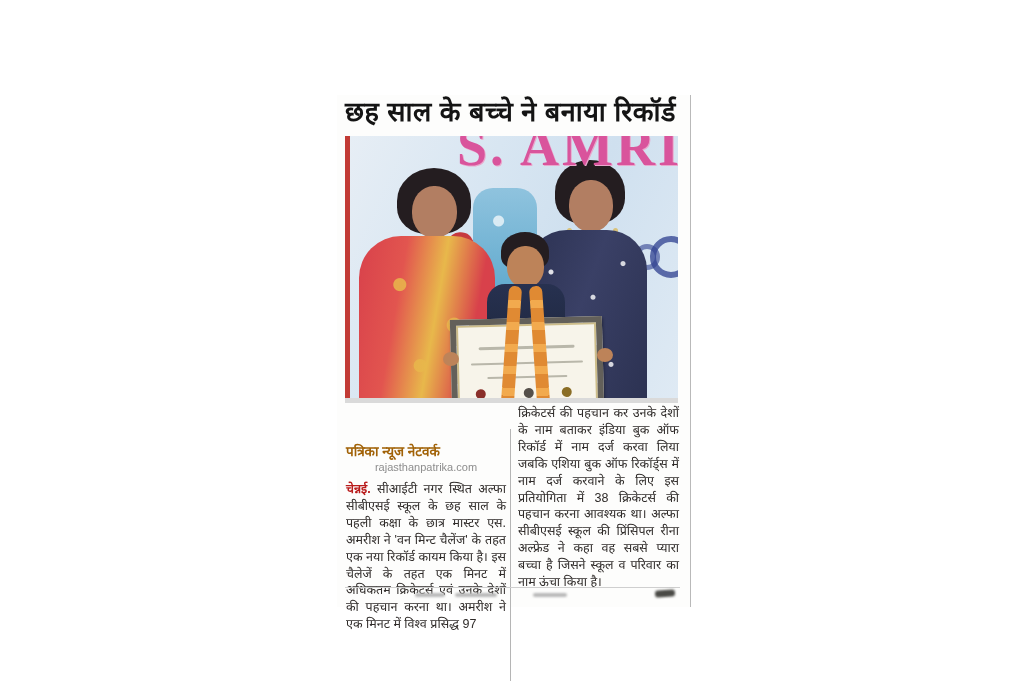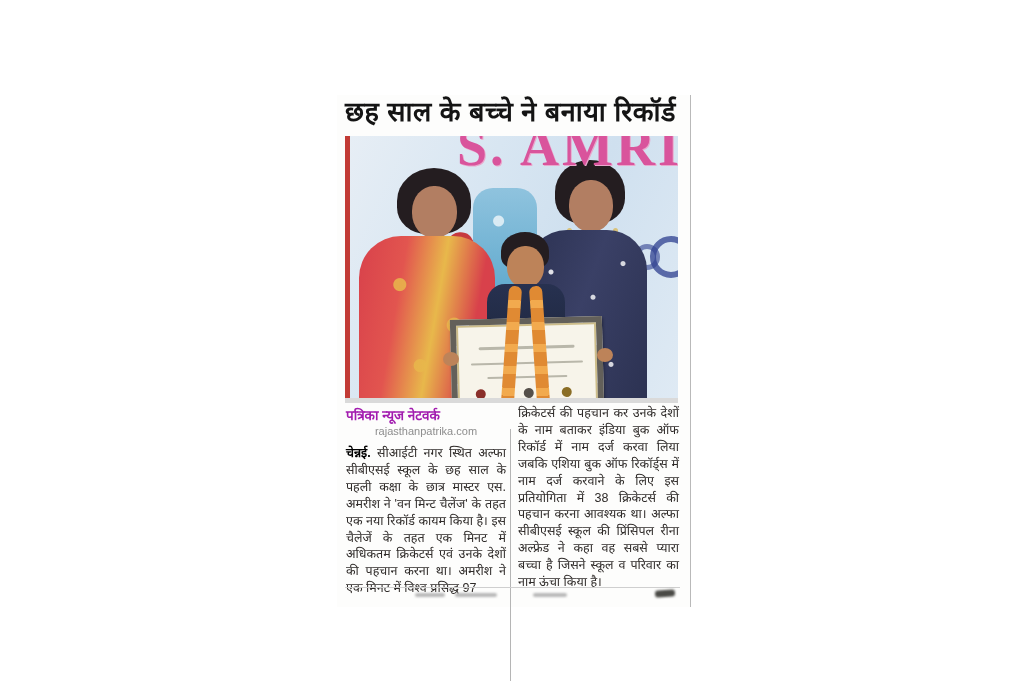--- a/index.html
+++ b/index.html
@@ -116,33 +116,33 @@
   .cert-seal { position:absolute; left:18px; top:64px; width:10px; height:10px; border-radius:50%; background:#8a2f2a; }
   .cert-seal.s2 { left:66px; background:#55504a; }
   .cert-seal.s3 { left:104px; background:#8a6d25; }
   .hand { position:absolute; width:16px; height:14px; background:#bd8359; border-radius:50%; z-index:6; }
   .hand.hl { left:98px; top:216px; }
   .hand.hr { left:252px; top:212px; }
 
   .photo-caption-strip { position:absolute; left:8px; top:303px; width:333px; height:5px; background:#dadada; }
 
   
-  .byline-name { font-size:13.5px; font-weight:bold; color:#a21caf; line-height:17px; }
+  .byline-name { font-size:13.5px; font-weight:bold; color:#a16207; line-height:17px;margin-top:36px; }
   .byline-url { font-size:11px; color:#8d8d8d; line-height:14px;text-align:center; }
 
   .col-left { position:absolute; left:9px; top:312px; width:160px; }
   .col-right { position:absolute; left:181px; top:310px; width:161px; }
   .col-divider { position:absolute; left:173px; top:334px; width:1px; height:252px; background:#b5b5b5; }
 
   .para {
     margin-top:7px; font-size:12.5px; line-height:16.9px; color:#2e2a28;
     text-align:justify; text-justify:inter-word;
   }
   .col-right .para { margin-top:0; }
-  .dateline { font-weight:bold; color:#000000; }
+  .dateline { font-weight:bold; color:#b91c1c; }
 
   
   .footer-rule { position:absolute; left:8px; top:492px; width:335px; height:1px; background:#cfcfcf; }
   .faint-marks { position:absolute; top:498px; height:4px; background:#b9b9b9; filter:blur(1px); border-radius:2px; }
   .fm1 { left:78px; width:30px; } .fm2 { left:118px; width:42px; } .fm3 { left:196px; width:34px; }
   .footer-smudge { position:absolute; left:318px; top:495px; width:20px; height:7px; background:#4a4a46; filter:blur(1px); border-radius:3px; transform:rotate(-4deg); }
 </style>
 </head>
 <body>
 

